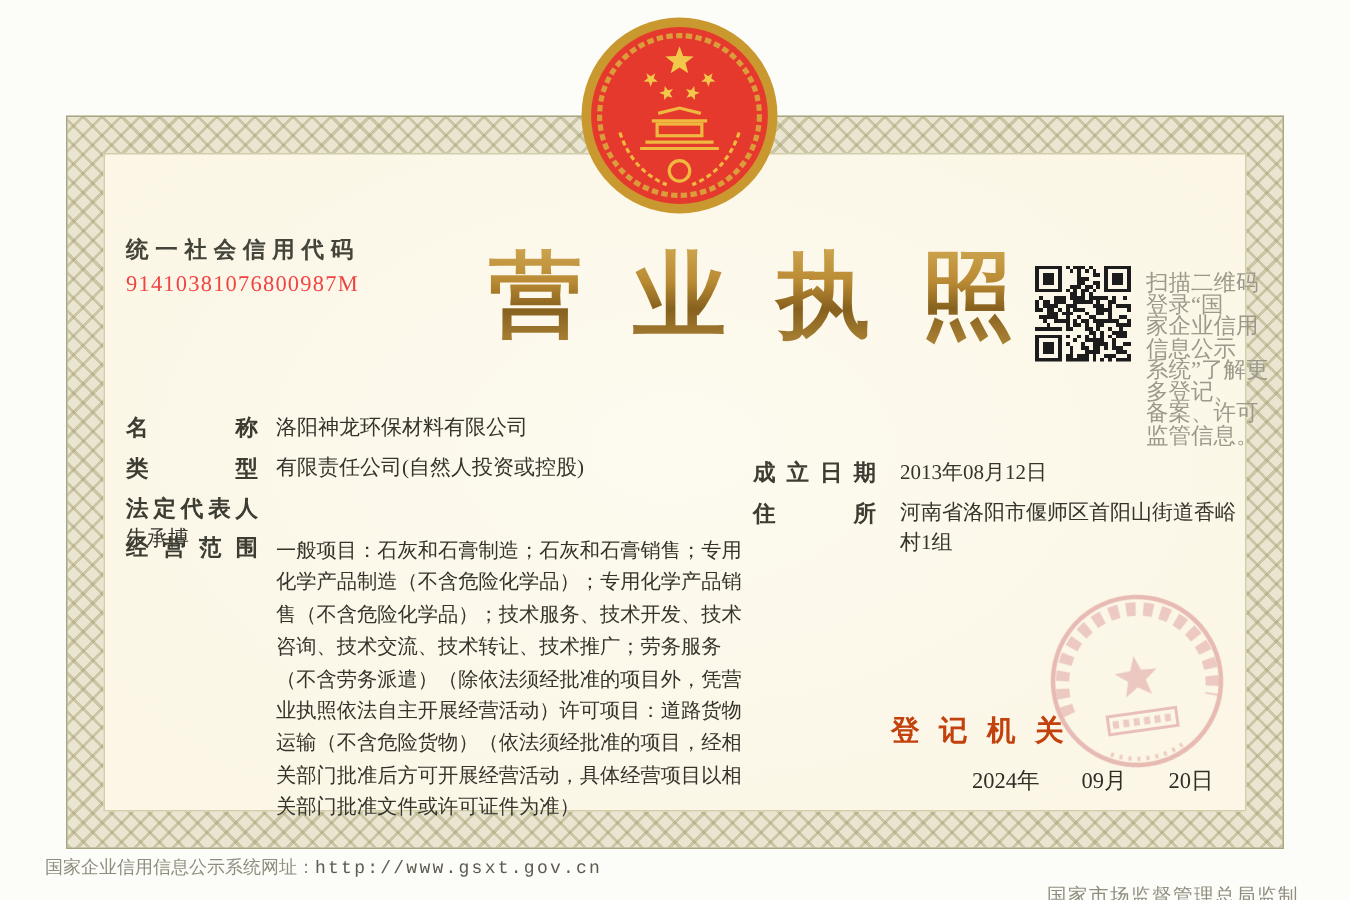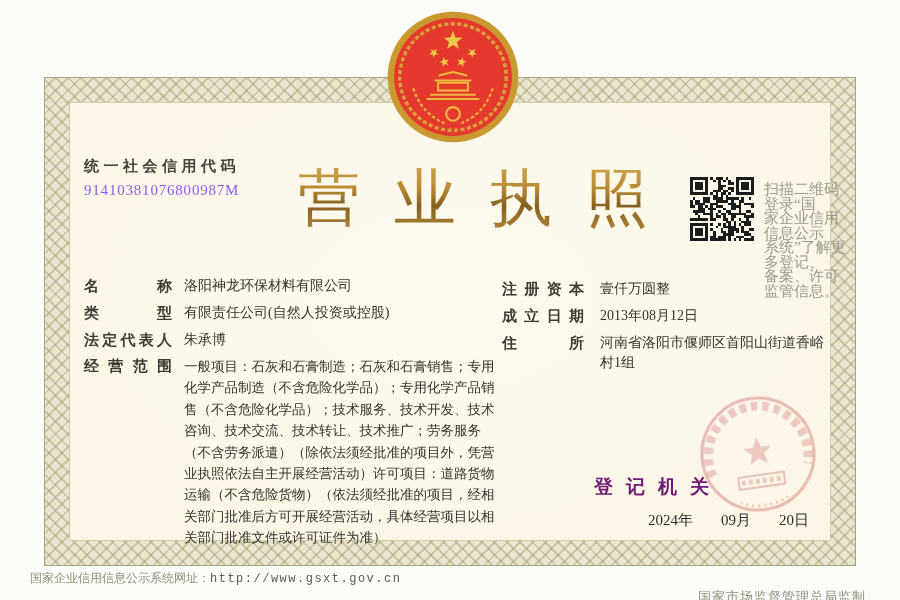--- a/index.html
+++ b/index.html
@@ -17,46 +17,46 @@
     background-image:radial-gradient(ellipse at 50% 45%, #fdfaf0 0%, #fbf6e5 85%);}
 
   .z{position:absolute;z-index:3;}
 
   
   .emblem{left:382px;top:6px;width:142px;height:142px;z-index:4;}
 
   
   .credit{left:84px;top:157px;color:#45443a;}
   .credit-label{font-family:"Liberation Sans","DejaVu Sans",sans-serif;font-weight:bold;font-size:15px;letter-spacing:4.5px;}
-  .credit-code{margin-top:6px;font-size:15px;letter-spacing:.8px;color:#8b5cf6;}
-
-  
-  .title{left:240px;top:148px;width:440px;padding-left:30px;text-align:center;
-    font-weight:normal;font-size:62px;letter-spacing:34px;line-height:100px;
+  .credit-code{margin-top:6px;font-size:15px;letter-spacing:.8px;color:#ef4444;}
+
+  
+  .title{left:240px;top:148px;width:440px;padding-left:30px;text-align:right;
+    font-weight:bold;font-size:62px;letter-spacing:34px;line-height:100px;
     color:#a87c2c;
     background:linear-gradient(180deg,#dcb763 0%,#b98a33 40%,#86601e 58%,#c79d48 100%);
     -webkit-background-clip:text;background-clip:text;-webkit-text-fill-color:transparent;}
 
   
   .qr{left:690px;top:177px;width:64px;height:64px;}
   .qr svg{width:64px;height:64px;display:block;shape-rendering:crispEdges;}
   .qr-caption{left:764px;top:182px;width:88px;font-size:15px;line-height:14.5px;color:#9c998b;white-space:pre-line;}
 
   
   .row{position:absolute;z-index:3;display:flex;align-items:flex-start;}
   .flabel{display:inline-block;font-family:"Liberation Sans","DejaVu Sans",sans-serif;
     font-weight:bold;font-size:15px;color:#3d3c33;text-align:justify;text-align-last:justify;line-height:20px;}
   .flabel.lw{width:88px;margin-right:12px;}
   .flabel.rw{width:82px;margin-right:16px;}
   .fvalue{font-size:14px;color:#35332b;line-height:20px;white-space:pre-line;}
   .fvalue.scope{font-size:13.5px;line-height:21.4px;}
 
   
   .authority{left:594px;top:474px;font-family:"Liberation Sans","DejaVu Sans",sans-serif;
-    font-weight:bold;font-size:19px;letter-spacing:13px;color:#701a75;}
+    font-weight:bold;font-size:19px;letter-spacing:13px;color:#c2410c;}
   .reg-date{left:648px;top:511px;display:flex;gap:28px;font-size:15px;color:#2f2d26;align-items:center;}
 
   
   .seal{left:694px;top:390px;width:128px;height:128px;opacity:.58;transform:rotate(-8deg);z-index:2;}
 
   
   .footer-left{left:30px;top:570px;font-size:12px;color:#8f8d7e;z-index:3;}
   .footer-left .url{font-family:"Liberation Mono","DejaVu Sans Mono",monospace;font-size:12px;letter-spacing:1.5px;color:#5d5b50;}
   .footer-right{right:34px;top:572px;font-size:13px;color:#8f8d7e;letter-spacing:1px;z-index:3;margin-top:16px;}
 </style>
@@ -436,41 +436,37 @@
 备案、许可监管信息。</div>
 
   <div class="row" style="left:84px;top:303px;">
     <span class="flabel lw">类型</span>
     <span class="fvalue">有限责任公司(自然人投资或控股)</span>
   </div>
   <div class="row" style="left:84px;top:276px;">
     <span class="flabel lw">名称</span>
     <span class="fvalue">洛阳神龙环保材料有限公司</span>
   </div>
-  <div class="row" style="left:84px;top:330px;">
+  <div class="row" style="left:84px;top:330px;flex-direction:column;">
     <span class="flabel lw">法定代表人</span>
     <span class="fvalue">朱承博</span>
   </div>
   <div class="row" style="left:84px;top:356px;">
     <span class="flabel lw">经营范围</span>
     <span class="fvalue scope">一般项目：石灰和石膏制造；石灰和石膏销售；专用
 化学产品制造（不含危险化学品）；专用化学产品销
 售（不含危险化学品）；技术服务、技术开发、技术
 咨询、技术交流、技术转让、技术推广；劳务服务
 （不含劳务派遣）（除依法须经批准的项目外，凭营
 业执照依法自主开展经营活动）许可项目：道路货物
 运输（不含危险货物）（依法须经批准的项目，经相
 关部门批准后方可开展经营活动，具体经营项目以相
 关部门批准文件或许可证件为准）</span>
   </div>
 
-  <div class="row" style="left:502px;top:279px;">
-    <span class="flabel rw">注册资本</span>
-    <span class="fvalue">壹仟万圆整</span>
-  </div>
   <div class="row" style="left:502px;top:306px;">
     <span class="flabel rw">成立日期</span>
     <span class="fvalue">2013年08月12日</span>
   </div>
   <div class="row" style="left:502px;top:333px;">
     <span class="flabel rw">住所</span>
     <span class="fvalue">河南省洛阳市偃师区首阳山街道香峪
 村1组</span>
   </div>
 

